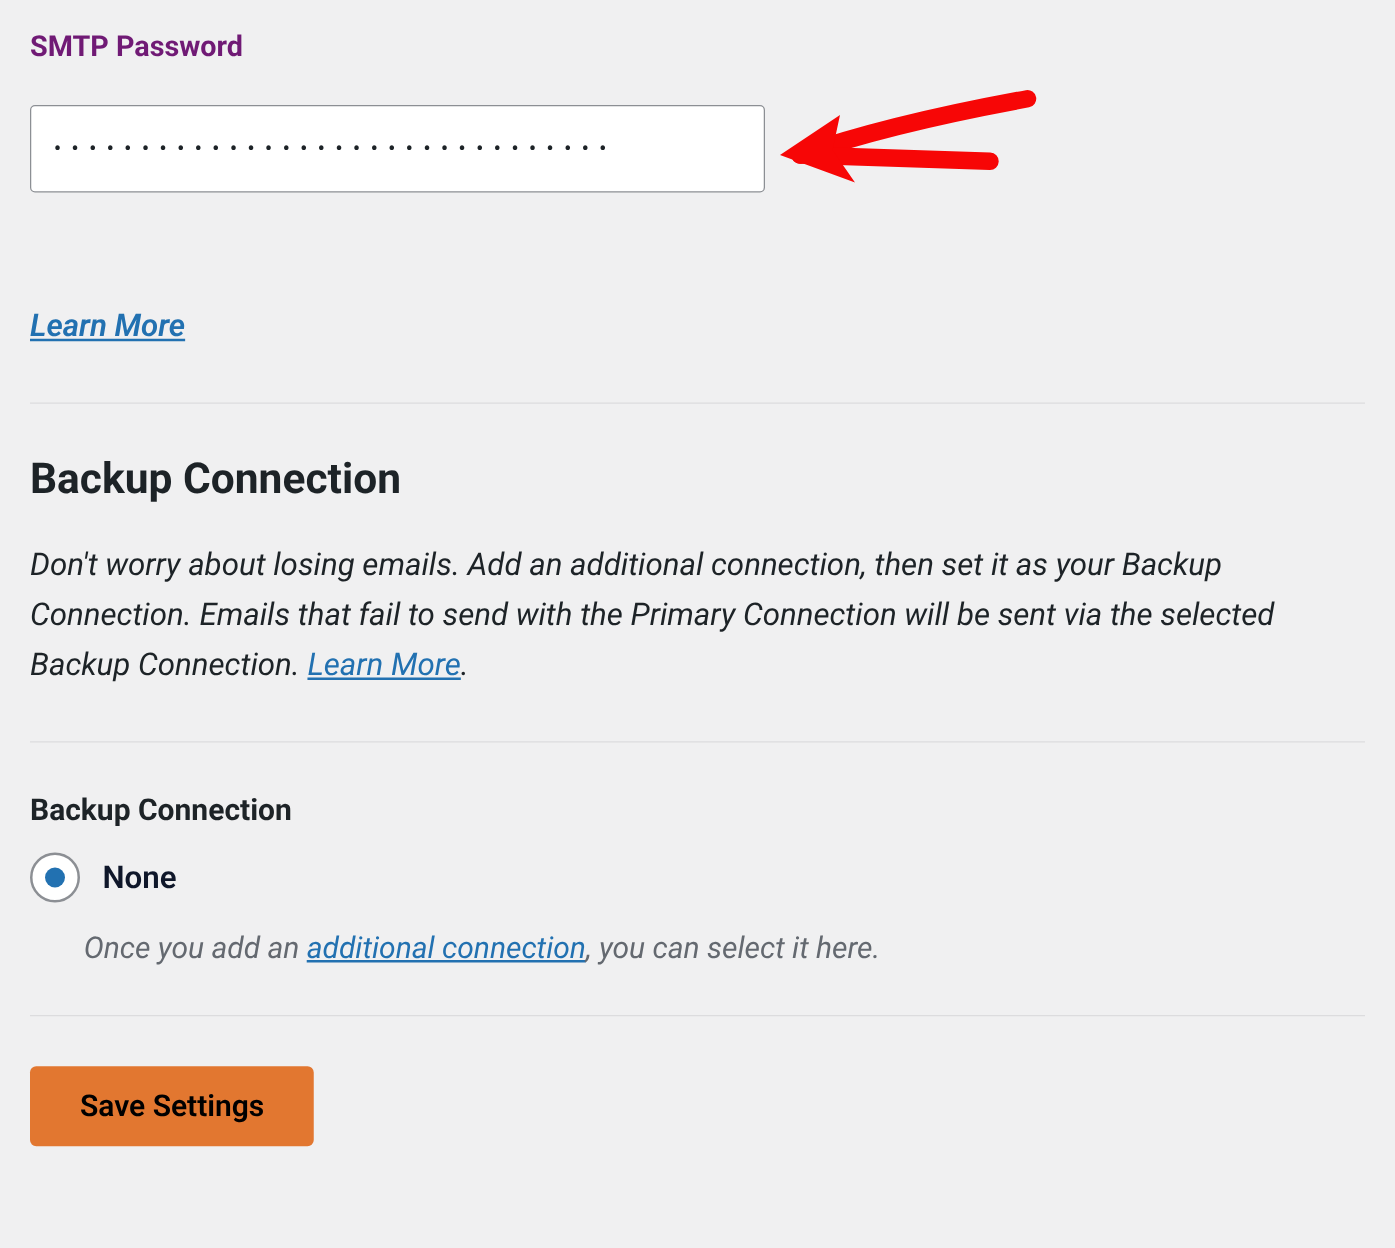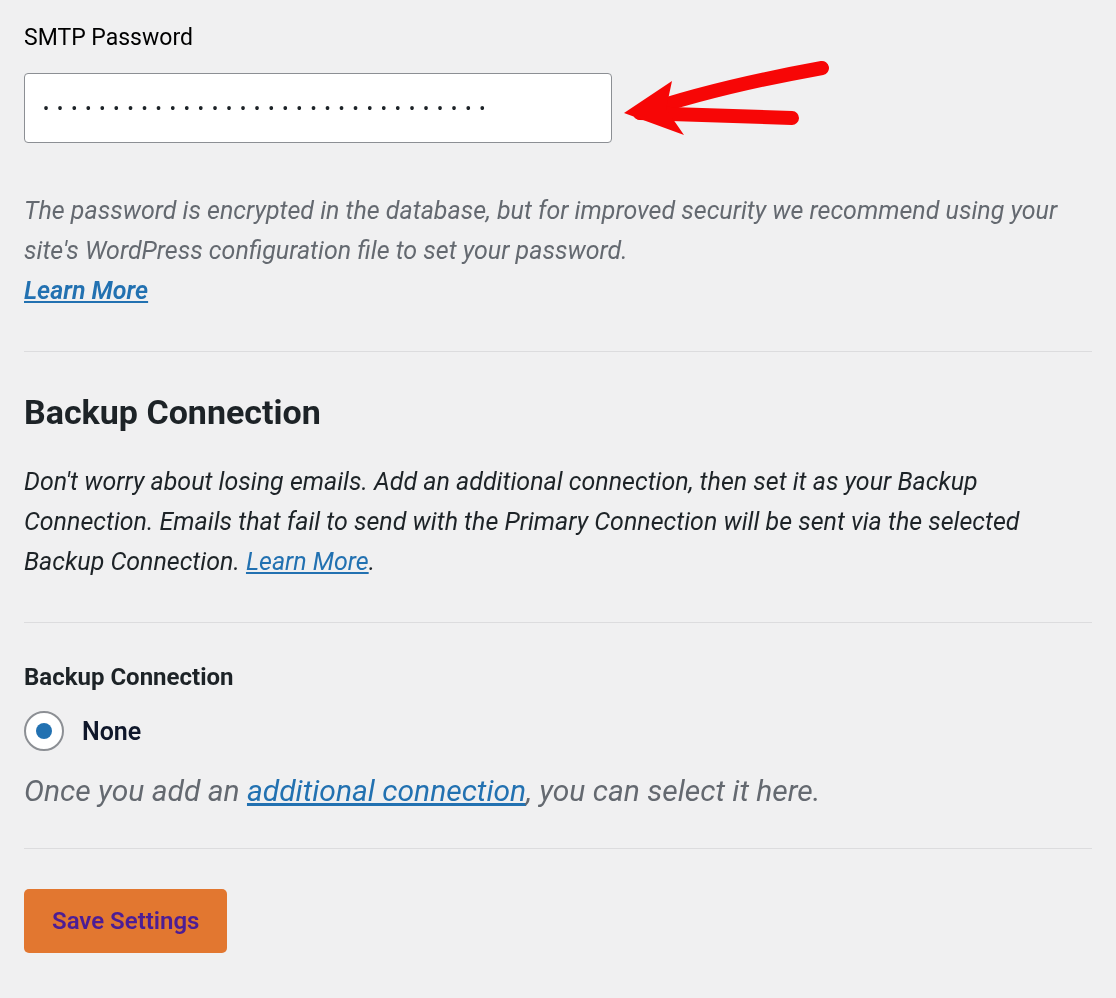--- a/index.html
+++ b/index.html
@@ -9,23 +9,23 @@
     }
     body {
       font-family: -apple-system, BlinkMacSystemFont, "Segoe UI", Roboto, Helvetica, Arial, sans-serif;
       background: #f0f0f1;
       padding: 24px;
       color: #1d2327;
       width: 1116px;
     }
     .field-label {
       font-size: 23px;
-      font-weight: 400;
-      color: #000000;
-      margin-bottom: 2px;
+      font-weight: 700;
+      color: #701a75;
+      margin-bottom: 13px;
       display: block;
     }
     .password-row {
       position: relative;
       display: flex;
       align-items: center;
     }
     .password-input {
       width: 588px;
       height: 70px;
@@ -107,35 +107,36 @@
       border-radius: 50%;
       background: #2271b1;
     }
     .radio-label {
       font-size: 25px;
       font-weight: 600;
       color: #0f172a;
     }
     .help-text-small {
       font-style: italic;
-      font-size: 30px;
+      font-size: 24px;
       color: #646970;
+      margin-left: 43px;
     }
     .help-text-small a {
       color: #2271b1;
       text-decoration: underline;
       font-style: italic;
     }
     .save-button {
       background: #e27730;
-      color: #4c1d95;
+      color: #000000;
       border: none;
       font-size: 24px;
       font-weight: 600;
-      padding: 18px 28px;
+      padding: 18px 40px;
       border-radius: 5px;
       cursor: pointer;
       font-family: inherit;
     }
   </style>
 </head>
 <body>
 
 
 
@@ -147,21 +148,21 @@
   <svg class="arrow-annotation" width="220" height="110" viewBox="0 0 220 110">
     <g stroke="#f70606" stroke-width="14" stroke-linecap="round" fill="none">
       <path d="M 200 15 Q 90 35 18 60"></path>
       <path d="M 170 65 Q 85 62 18 60"></path>
     </g>
     <path d="M 2 60 L 50 28 L 44 56 L 62 82 Z" fill="#f70606"></path>
   </svg>
 </div>
 
 <p class="help-text">
-  <span>The password is encrypted in the database, but for improved security we recommend using your site's WordPress configuration file to set your password.</span><br>
+  <br>
   <a href="#" class="link">Learn More</a>
 </p>
 
 <hr class="divider">
 
 
 <h2 class="section-heading">Backup Connection</h2>
 
 <p class="section-desc">
   <span>Don't worry about losing emails. Add an additional connection, then set it as your Backup Connection. Emails that fail to send with the Primary Connection will be sent via the selected Backup Connection. </span><a href="#">Learn More</a><span>.</span>

